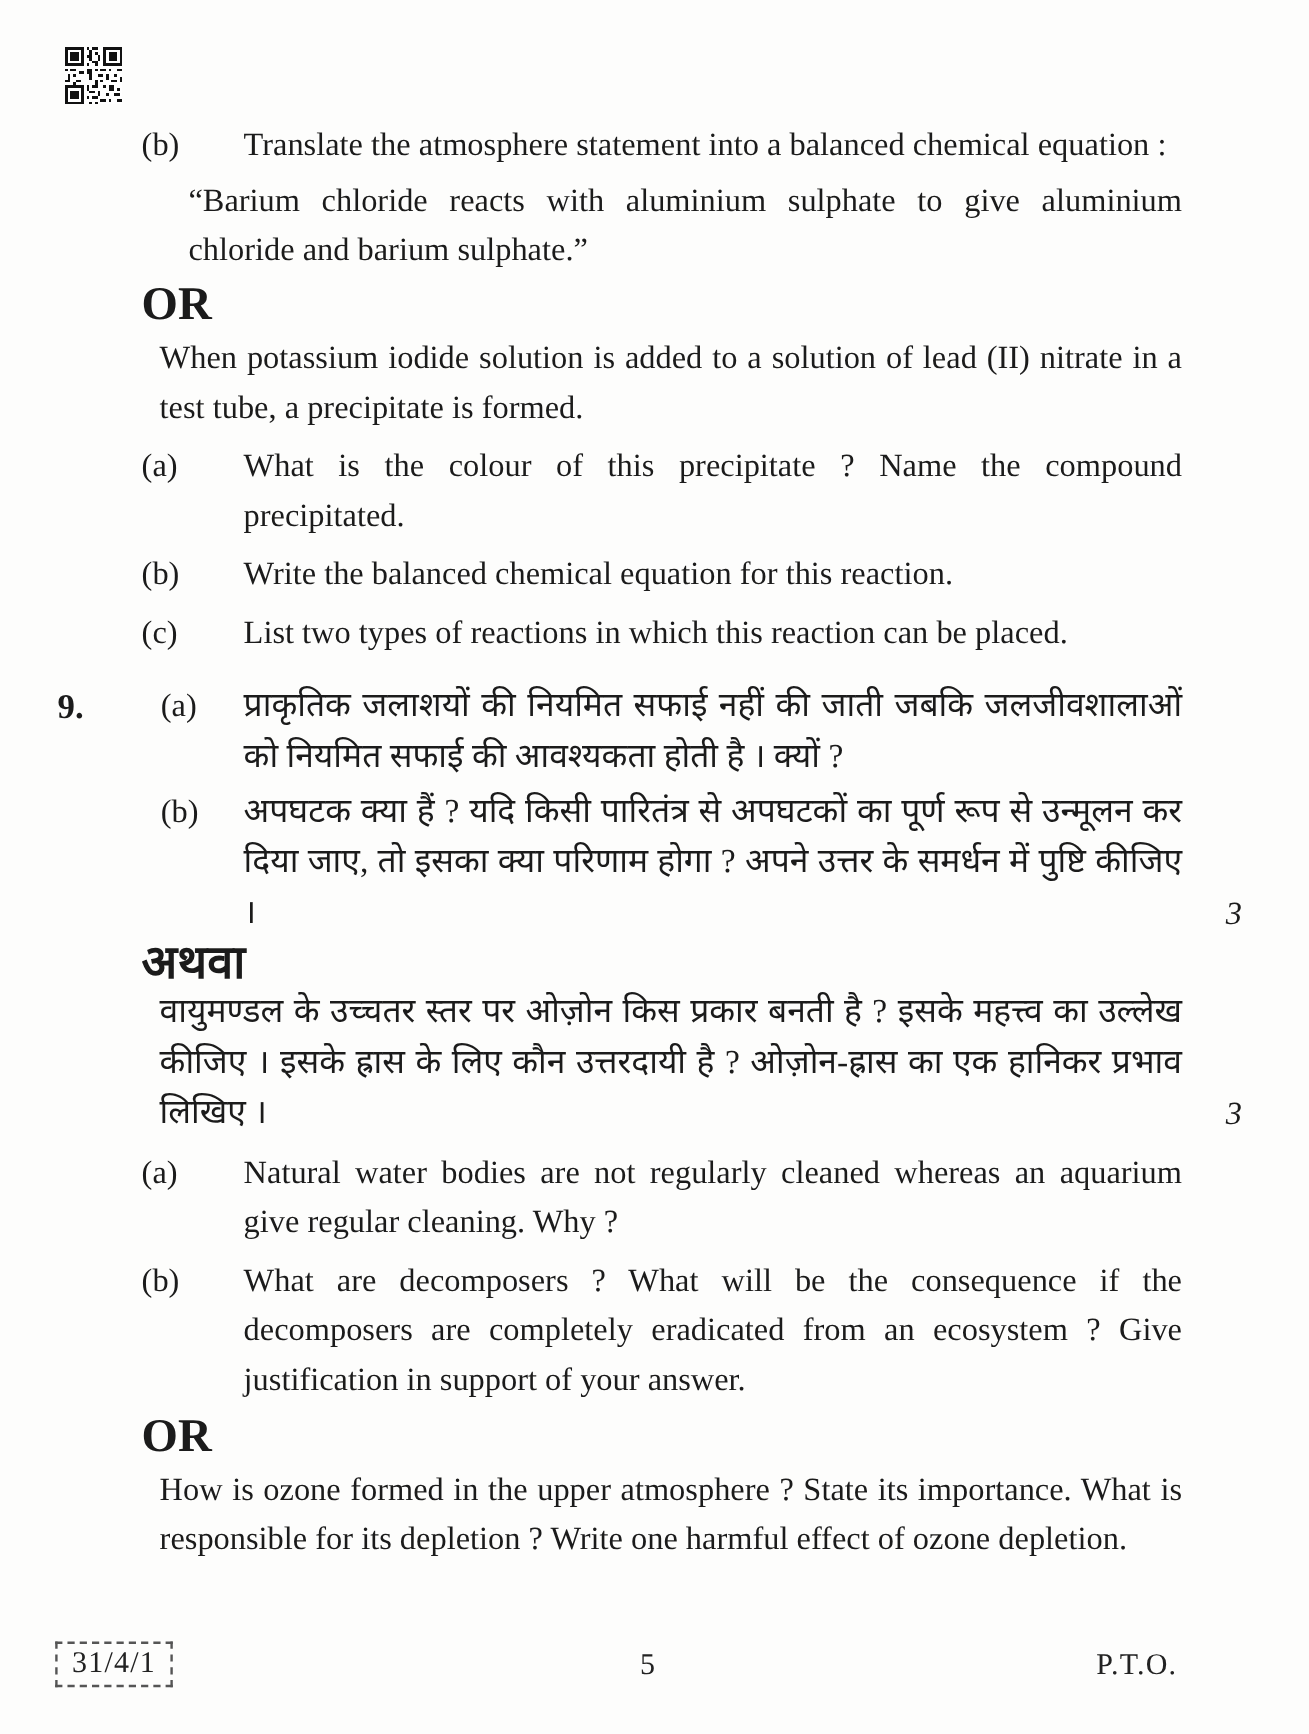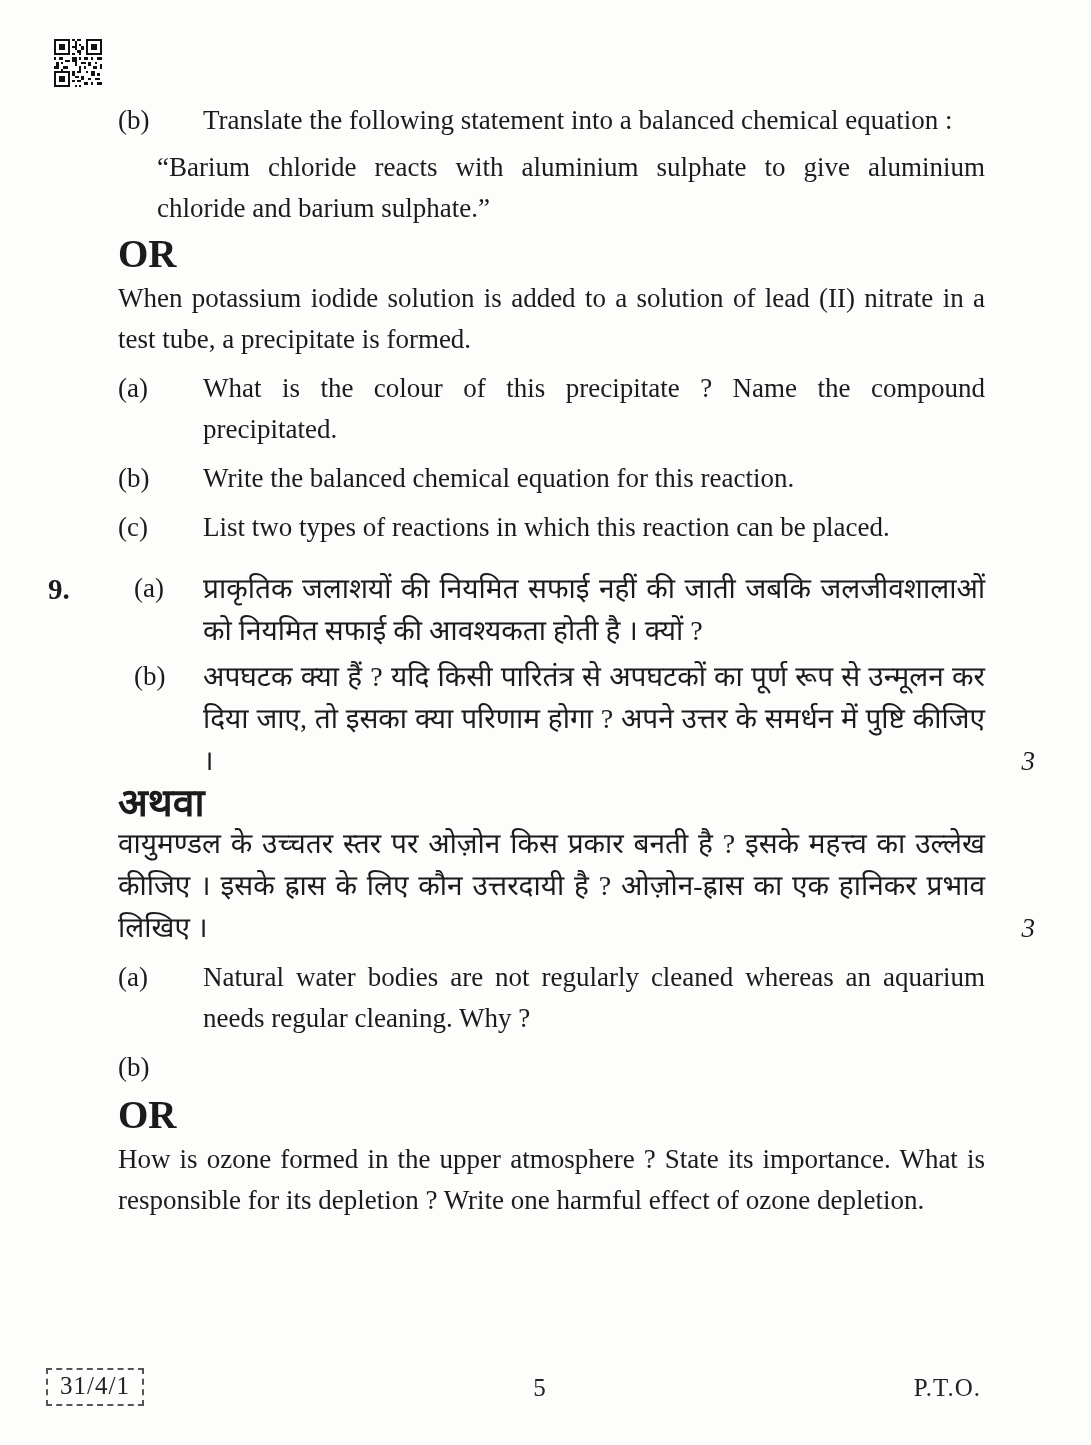--- a/index.html
+++ b/index.html
@@ -17,21 +17,21 @@
   .qrow{display:flex;}
   .qnum{width:70px;flex:none;font-weight:bold;font-size:29px;line-height:42px;}
   .qbody{flex:1;min-width:0;}
   .item{display:flex;}
   .ilabel{width:85px;flex:none;font-size:27px;line-height:41px;}
   .item.hi .ilabel{padding-left:16px;width:69px;}
   .itext{flex:1;min-width:0;text-align:justify;position:relative;margin-right:50px;
          font-size:27px;line-height:41px;}
   .para{text-align:justify;position:relative;margin-right:50px;margin-left:39px;
         font-size:27px;line-height:41px;}
-  .para.flush{margin-left:0;}
+  .para.flush{margin-left:15px;}
   .hi-text{font-size:28px;line-height:42px;}
   .center-or{font-weight:bold;font-size:39px;line-height:41px;margin-right:50px;}
   .marks{position:absolute;right:-50px;bottom:0;font-style:italic;font-size:27px;
          font-family:"Liberation Serif","DejaVu Serif",serif;}
   .mt4{margin-top:4px;}  .mt6{margin-top:6px;}  .mt8{margin-top:8px;}
   .mt20{margin-top:20px;}
   .footer{position:absolute;left:46px;right:58px;top:1366px;height:44px;
           font-family:Liberation Serif, serif;font-size:25px;color:#222;}
   .code-box{position:absolute;left:0;top:2px;border:2px dashed #555;
             padding:2px 12px 4px 12px;letter-spacing:1px;}
@@ -105,21 +105,21 @@
     </g>
   </svg>
 
   <div class="content">
 
     <div class="qrow">
       <div class="qnum"></div>
       <div class="qbody">
         <div class="item">
           <div class="ilabel">(b)</div>
-          <div class="itext">Translate the following statement into a balanced chemical equation :</div>
+          <div class="itext">Translate the atmosphere statement into a balanced chemical equation :</div>
         </div>
         <div class="para mt6">“Barium chloride reacts with aluminium sulphate to give aluminium chloride and barium sulphate.”</div>
         <div class="center-or mt4">OR</div>
         <div class="para flush mt4">When potassium iodide solution is added to a solution of lead (II) nitrate in a test tube, a precipitate is formed.</div>
         <div class="item mt8">
           <div class="ilabel">(a)</div>
           <div class="itext">What is the colour of this precipitate ? Name the compound precipitated.</div>
         </div>
         <div class="item mt8">
           <div class="ilabel">(b)</div>
@@ -146,24 +146,25 @@
             <span class="marks">3</span>
           </div>
         </div>
         <div class="center-or hi-text">अथवा</div>
         <div class="para flush hi-text">
           <span>वायुमण्डल के उच्चतर स्तर पर ओज़ोन किस प्रकार बनती है ? इसके महत्त्व का उल्लेख कीजिए । इसके ह्रास के लिए कौन उत्तरदायी है ? ओज़ोन-ह्रास का एक हानिकर प्रभाव लिखिए ।</span>
           <span class="marks">3</span>
         </div>
         <div class="item mt8">
           <div class="ilabel">(a)</div>
-          <div class="itext">Natural water bodies are not regularly cleaned whereas an aquarium needs regular cleaning. Why ?</div>
+          <div class="itext">Natural water bodies are not regularly cleaned whereas an aquarium give regular cleaning. Why ?</div>
         </div>
         <div class="item mt8">
           <div class="ilabel">(b)</div>
+          <div class="itext">What are decomposers ? What will be the consequence if the decomposers are completely eradicated from an ecosystem ? Give justification in support of your answer.</div>
         </div>
         <div class="center-or mt6">OR</div>
         <div class="para flush mt4">How is ozone formed in the upper atmosphere ? State its importance. What is responsible for its depletion ? Write one harmful effect of ozone depletion.</div>
       </div>
     </div>
 
   </div>
 
   <div class="footer">
     <span class="code-box">31/4/1</span>

